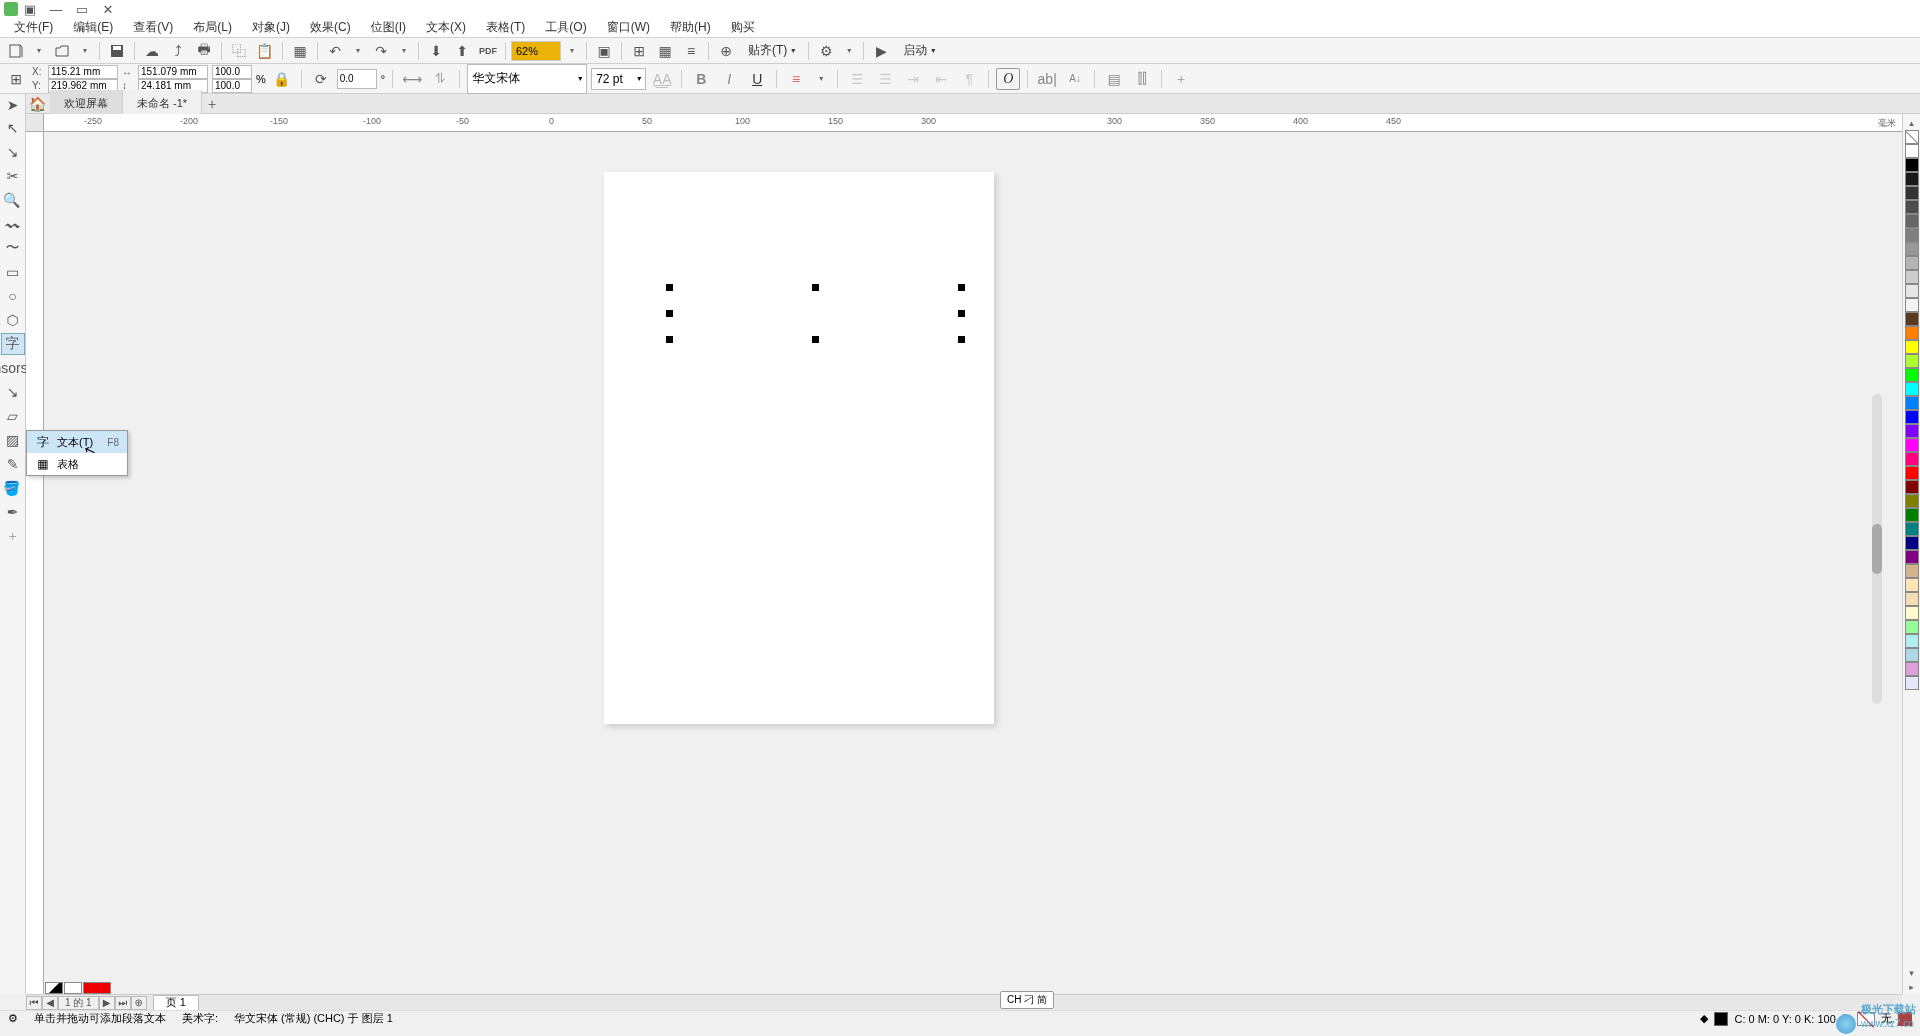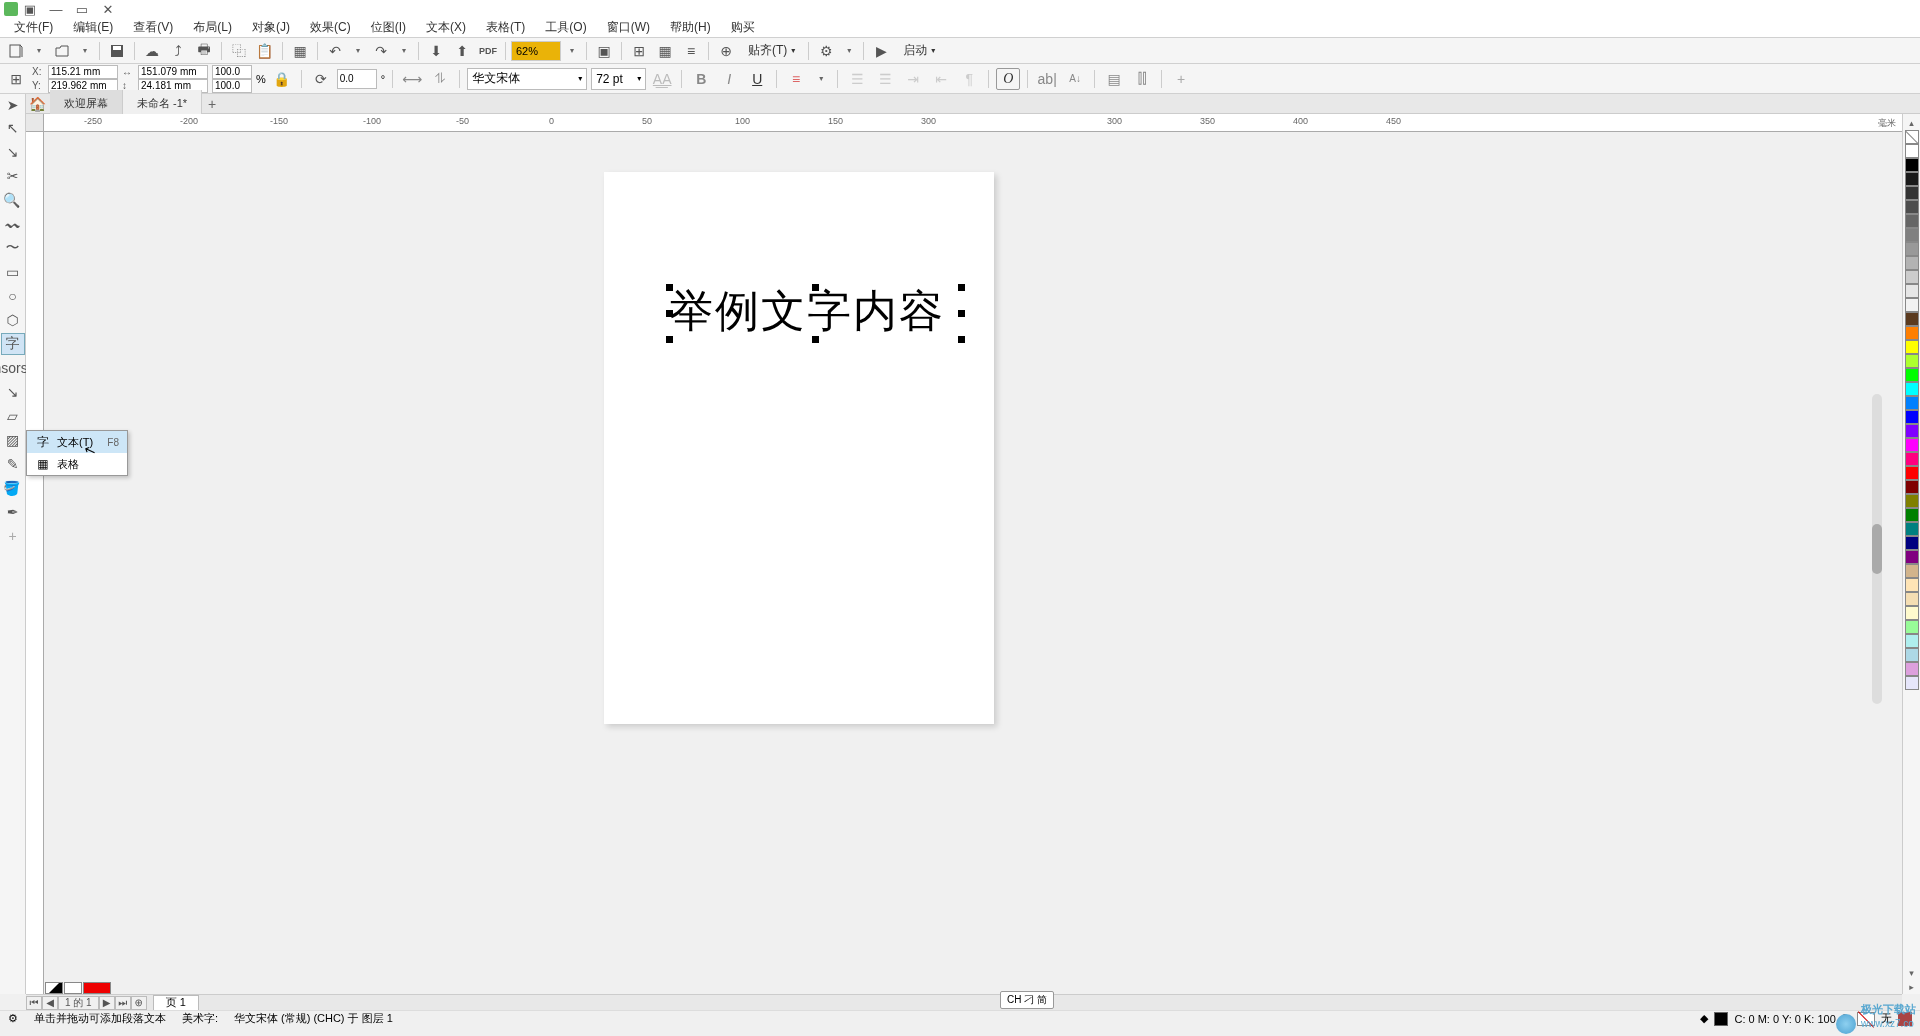--- a/index.html
+++ b/index.html
@@ -24,21 +24,21 @@
 .zoom-input { width: 50px; height: 20px; border: 1px solid #ccc; font-size: 11px; padding: 0 4px; background: #eab308; }
 .tb-text-btn { height: 22px; padding: 0 8px; display: flex; align-items: center; font-size: 12px; color: #333; }
 
 
 .propbar { height: 30px; background: #f5f5f5; display: flex; align-items: center; padding: 0 4px; border-bottom: 1px solid #d0d0d0; gap: 4px; }
 .prop-coord { display: flex; flex-direction: column; gap: 0; font-size: 10px; }
 .prop-coord-row { display: flex; align-items: center; gap: 2px; height: 14px; }
 .prop-coord-label { width: 14px; color: #555; }
 .prop-input { width: 70px; height: 14px; border: 1px solid #bbb; font-size: 10px; padding: 0 2px; background: #fff; }
 .prop-input-sm { width: 40px; }
-.font-select { width: 120px; height: 22px; border: 1px solid #bbb; font-size: 12px; padding: 0 4px; background: #fff; display: flex; align-items: center; justify-content: space-between; }
+.font-select { width: 120px; height: 30px; border: 1px solid #bbb; font-size: 12px; padding: 0 4px; background: #fff; display: flex; align-items: center; justify-content: space-between; }
 .size-select { width: 55px; height: 22px; border: 1px solid #bbb; font-size: 12px; padding: 0 4px; background: #fff; display: flex; align-items: center; justify-content: space-between; }
 .prop-btn { width: 24px; height: 22px; display: flex; align-items: center; justify-content: center; font-size: 14px; color: #888; cursor: pointer; }
 .prop-btn.bold { font-weight: bold; }
 .prop-btn.italic { font-style: italic; }
 .prop-btn.underline { text-decoration: underline; color: #333; }
 .prop-btn.active-o { border: 1px solid #999; color: #333; border-radius: 2px; font-style: italic; font-family: serif; }
 
 
 .tabbar { height: 20px; background: #e8e8e8; display: flex; align-items: center; border-bottom: 1px solid #ccc; }
 .tab-home { width: 24px; height: 20px; display: flex; align-items: center; justify-content: center; font-size: 14px; color: #666; }
@@ -337,21 +337,20 @@
         <span class="tick" style="left: 877px;">300</span>
         <span class="tick" style="left: 970px; margin-top: 16px;">250</span>
         <span class="tick" style="left: 1063px; text-align: center;">300</span>
         <span class="tick" style="left: 1156px;">350</span>
         <span class="tick" style="left: 1249px;">400</span>
         <span class="tick" style="left: 1342px;">450</span>
       </div>
     <div class="ruler-v"></div>
     <div class="canvas-bg">
       <div class="page"></div>
-      <div class="artistic-text">举例文字内容</div>
 
       <div class="sel-handle" style="left:622px;top:152px;"></div>
       <div class="sel-handle" style="left:768px;top:152px;"></div>
       <div class="sel-handle" style="left:914px;top:152px;"></div>
       <div class="sel-handle" style="left:622px;top:178px;"></div>
       <div class="sel-handle" style="left:914px;top:178px;"></div>
       <div class="sel-handle" style="left:622px;top:204px;"></div>
       <div class="sel-handle" style="left:768px;top:204px;"></div>
       <div class="sel-handle" style="left:914px;top:204px;"></div>
     </div>

